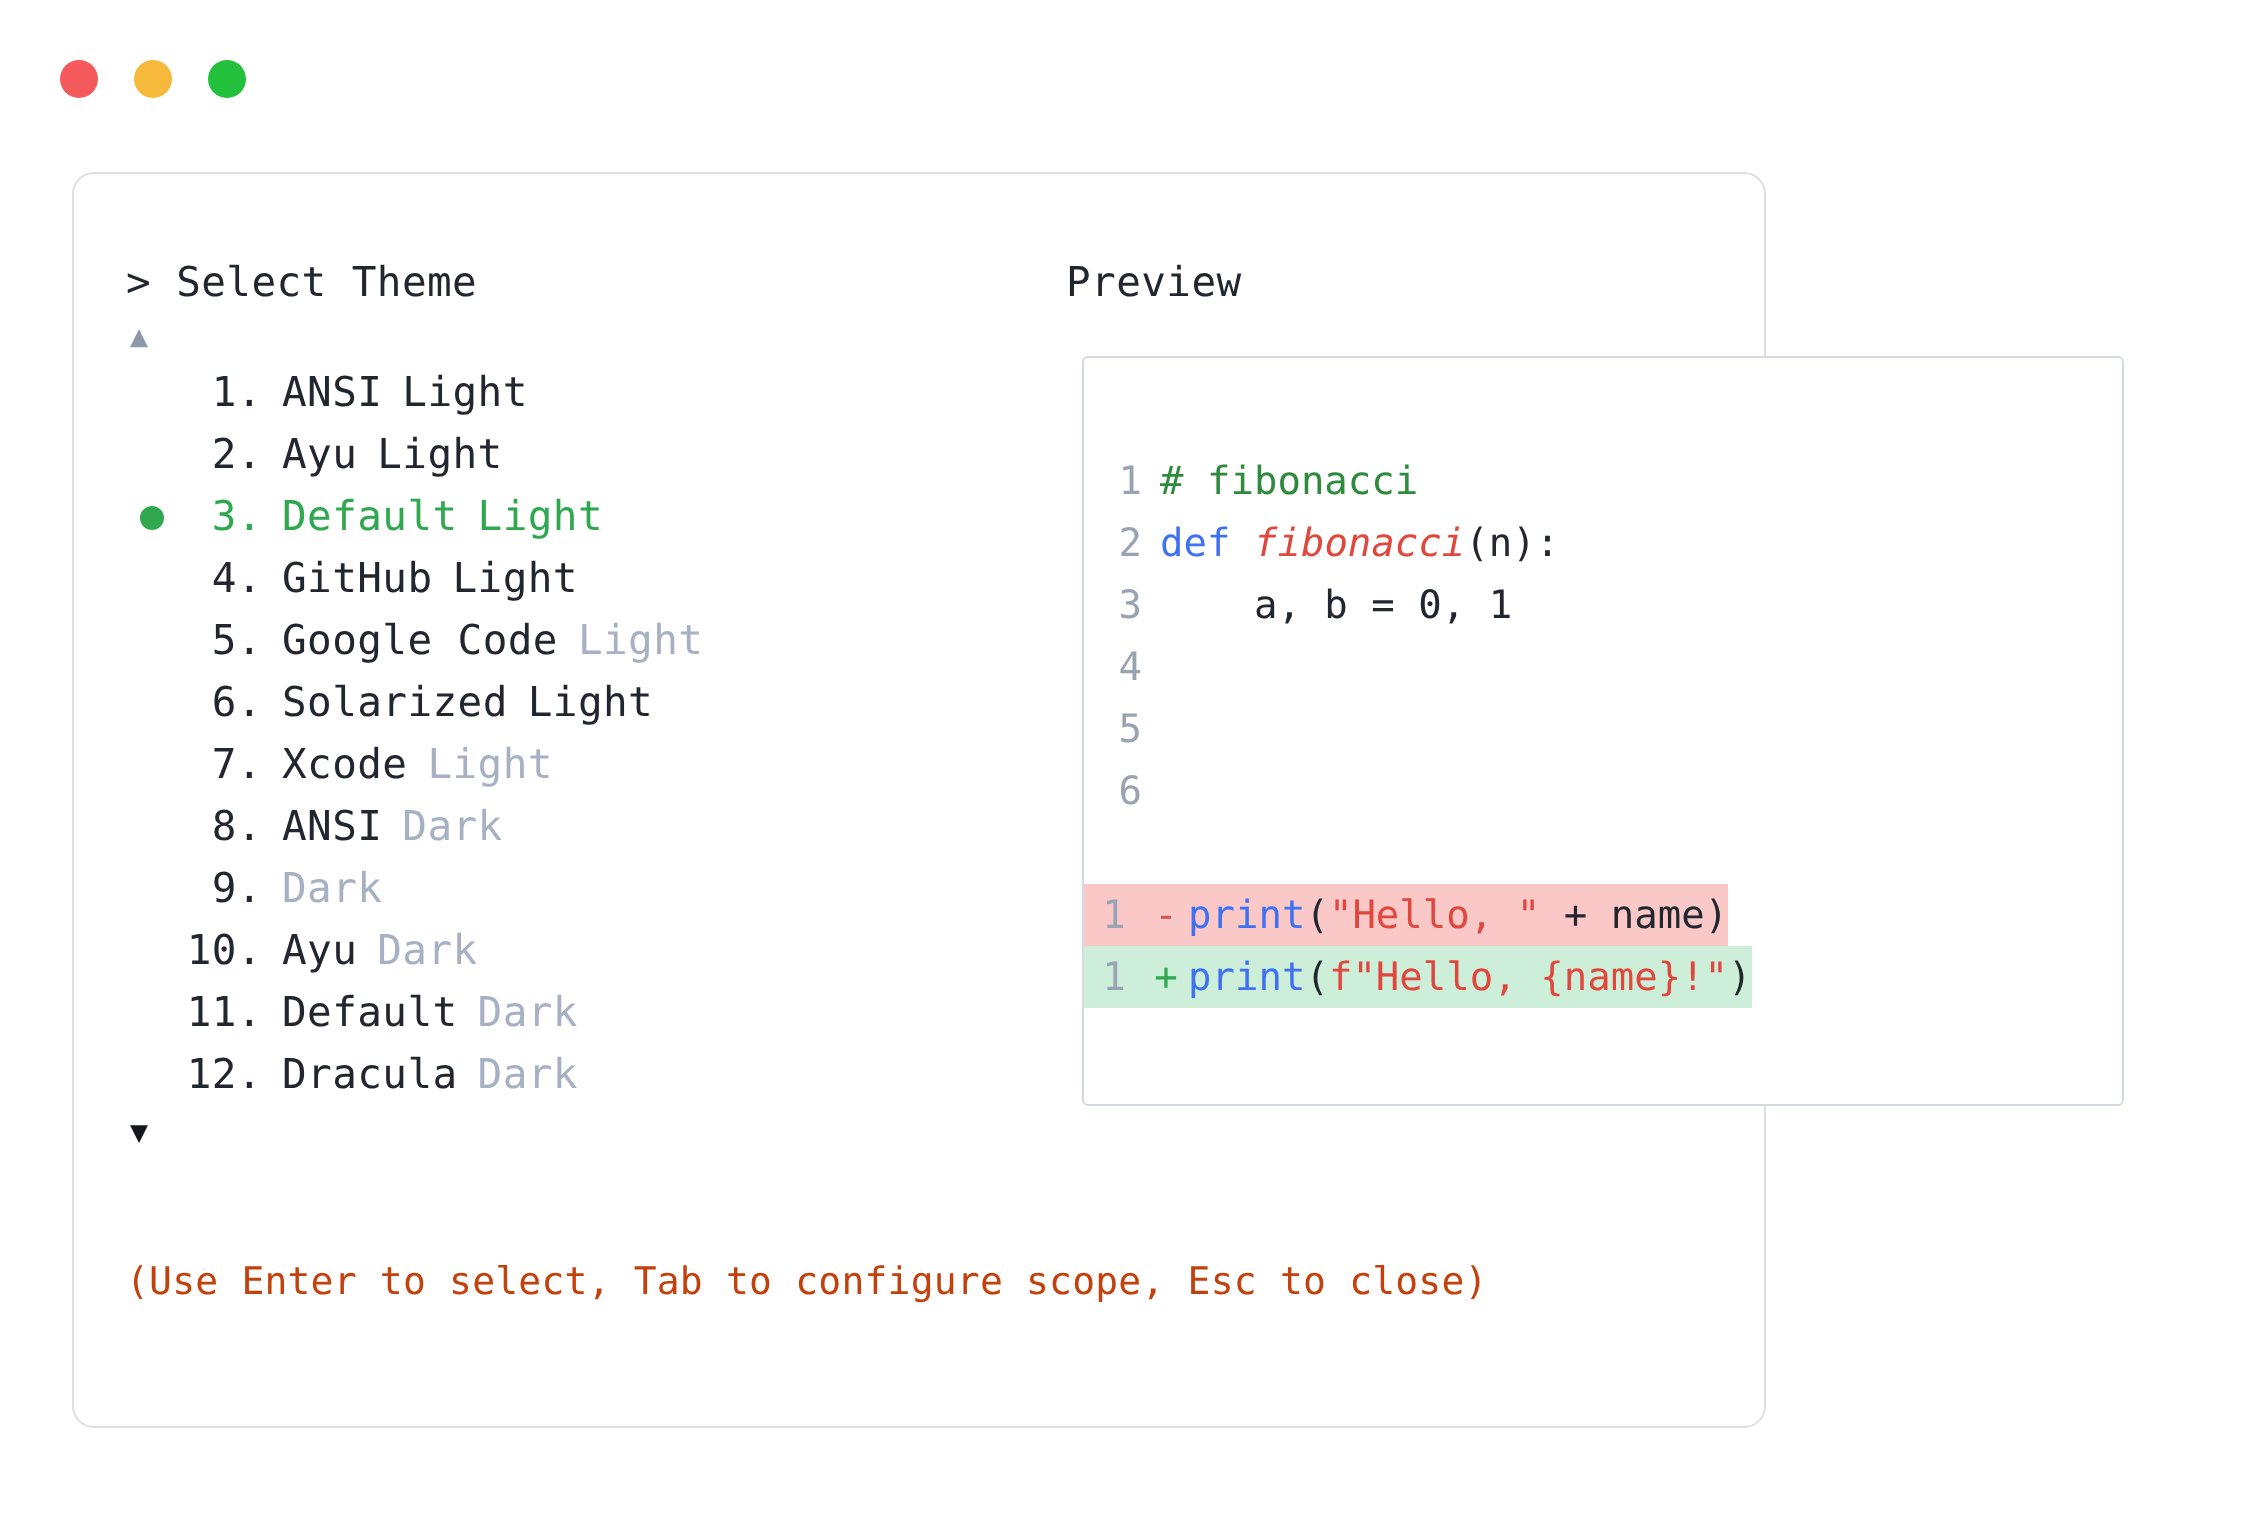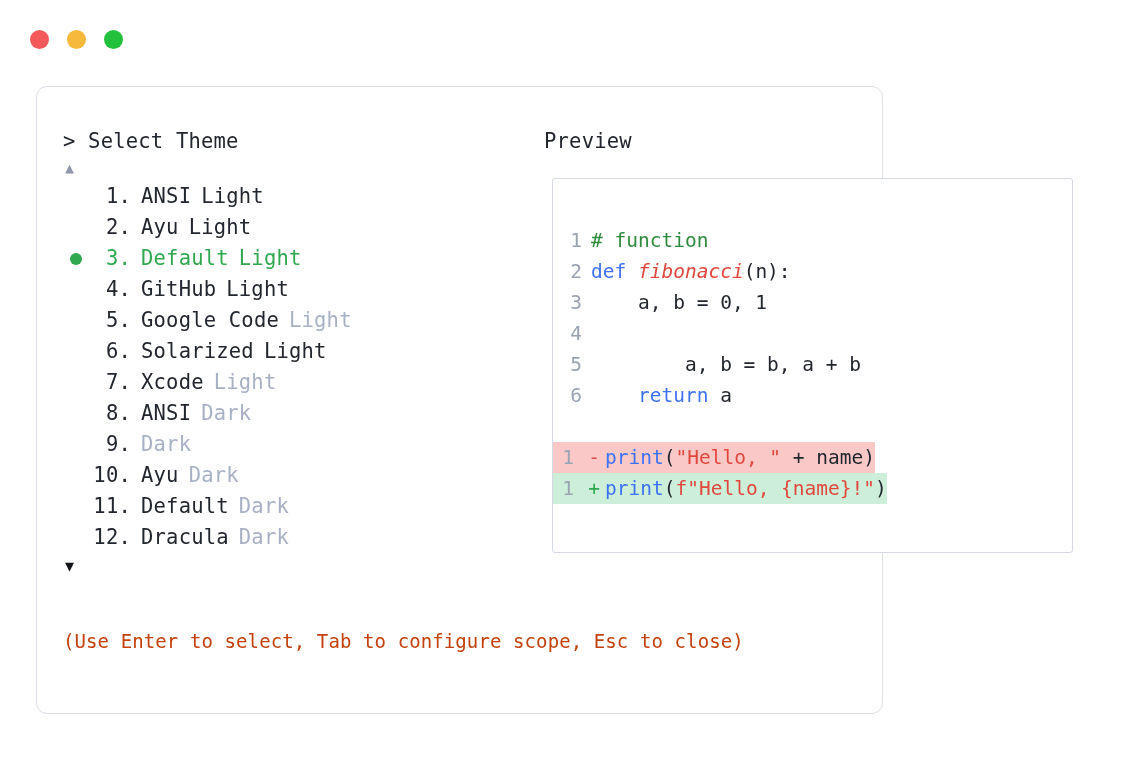--- a/index.html
+++ b/index.html
@@ -43,21 +43,21 @@
   }
 
   .columns {
     position: absolute;
     left: 26px;
     top: 40px;
     right: 26px;
     display: flex;
   }
   .col-left  { width: 470px; flex: 0 0 470px; }
-  .col-right { flex: 1 1 auto; margin-left: 11px; }
+  .col-right { flex: 1 1 auto; }
 
   .pane-head {
     font-size: 20.5px;
     line-height: 28px;
     color: #22262e;
     letter-spacing: 0.2px;
     white-space: pre;
   }
 
   
@@ -199,26 +199,26 @@
           <li class="theme-row"><span class="bullet-cell"></span><span class="num-cell">11.</span><span class="name-cell">Default</span><span class="name-cell variant">Dark</span></li>
           <li class="theme-row"><span class="bullet-cell"></span><span class="num-cell">12.</span><span class="name-cell">Dracula</span><span class="name-cell variant">Dark</span></li>
         </ul>
       <div class="scroll-ind down">▼</div>
     </div>
 
     <div class="col-right">
       <div class="pane-head">Preview</div>
       <div class="preview-box">
         <div id="code-lines">
-            <div class="code-line"><span class="gutter">1</span><span class="code-text"><span class="tok-comment"># function</span></span></div>
+            <div class="code-line"><span class="gutter">1</span><span class="code-text"><span class="tok-comment"># fibonacci</span></span></div>
             <div class="code-line"><span class="gutter">2</span><span class="code-text"><span class="tok-keyword">def </span><span class="tok-func">fibonacci</span><span class="tok-plain">(n):</span></span></div>
             <div class="code-line"><span class="gutter">3</span><span class="code-text"><span class="tok-plain">    a, b = 0, 1</span></span></div>
             <div class="code-line"><span class="gutter">4</span></div>
-            <div class="code-line"><span class="gutter">5</span><span class="code-text"><span class="tok-plain">        a, b = b, a + b</span></span></div>
-            <div class="code-line"><span class="gutter">6</span><span class="code-text"><span class="tok-plain">    </span><span class="tok-keyword">return</span><span class="tok-plain"> a</span></span></div>
+            <div class="code-line"><span class="gutter">5</span></div>
+            <div class="code-line"><span class="gutter">6</span></div>
           </div>
         <div class="spacer-line"></div>
         <div id="diff-lines">
             <div class="code-line diff-line diff-del" style="background: rgb(251, 200, 200);"><span class="gutter">1</span><span class="marker del">-</span><span class="code-text"><span class="tok-keyword">print</span><span class="tok-plain">(</span><span class="tok-string">"Hello, "</span><span class="tok-plain"> + name)</span></span></div>
             <div class="code-line diff-line diff-add" style="background: rgb(205, 239, 217);"><span class="gutter">1</span><span class="marker add">+</span><span class="code-text"><span class="tok-keyword">print</span><span class="tok-plain">(</span><span class="tok-string">f"Hello, {name}!"</span><span class="tok-plain">)</span></span></div>
           </div>
       </div>
     </div>
 
   </div>

